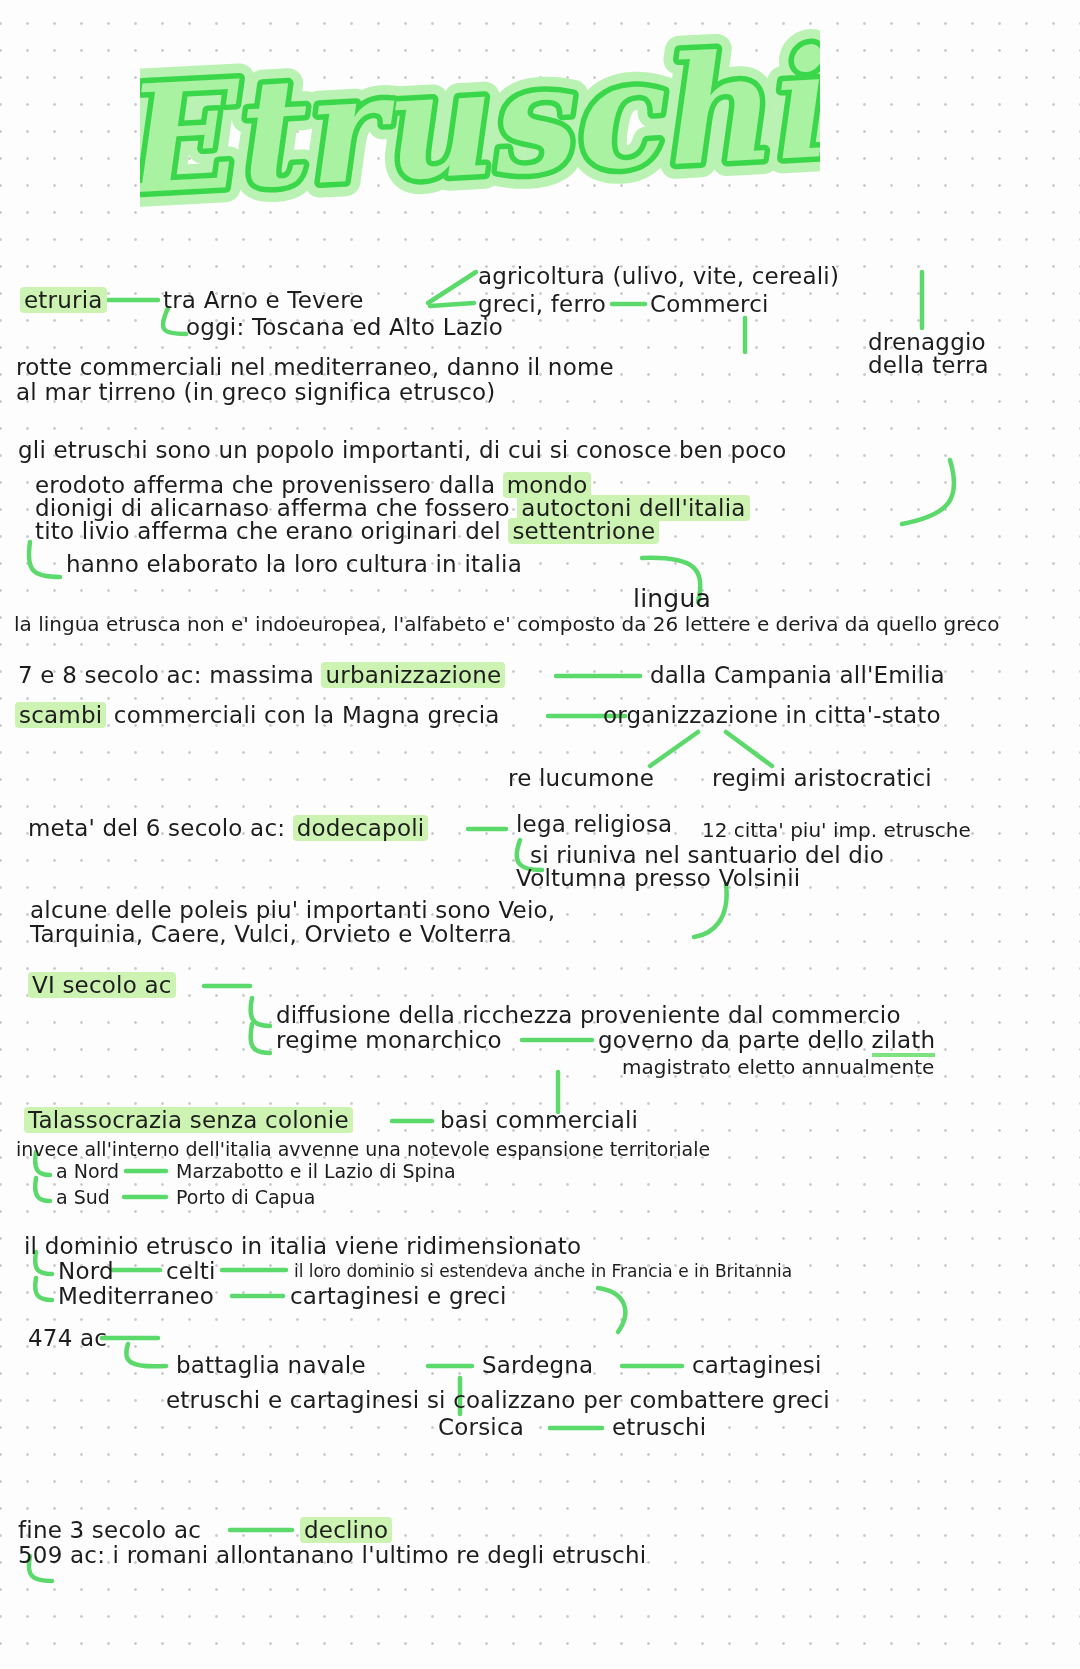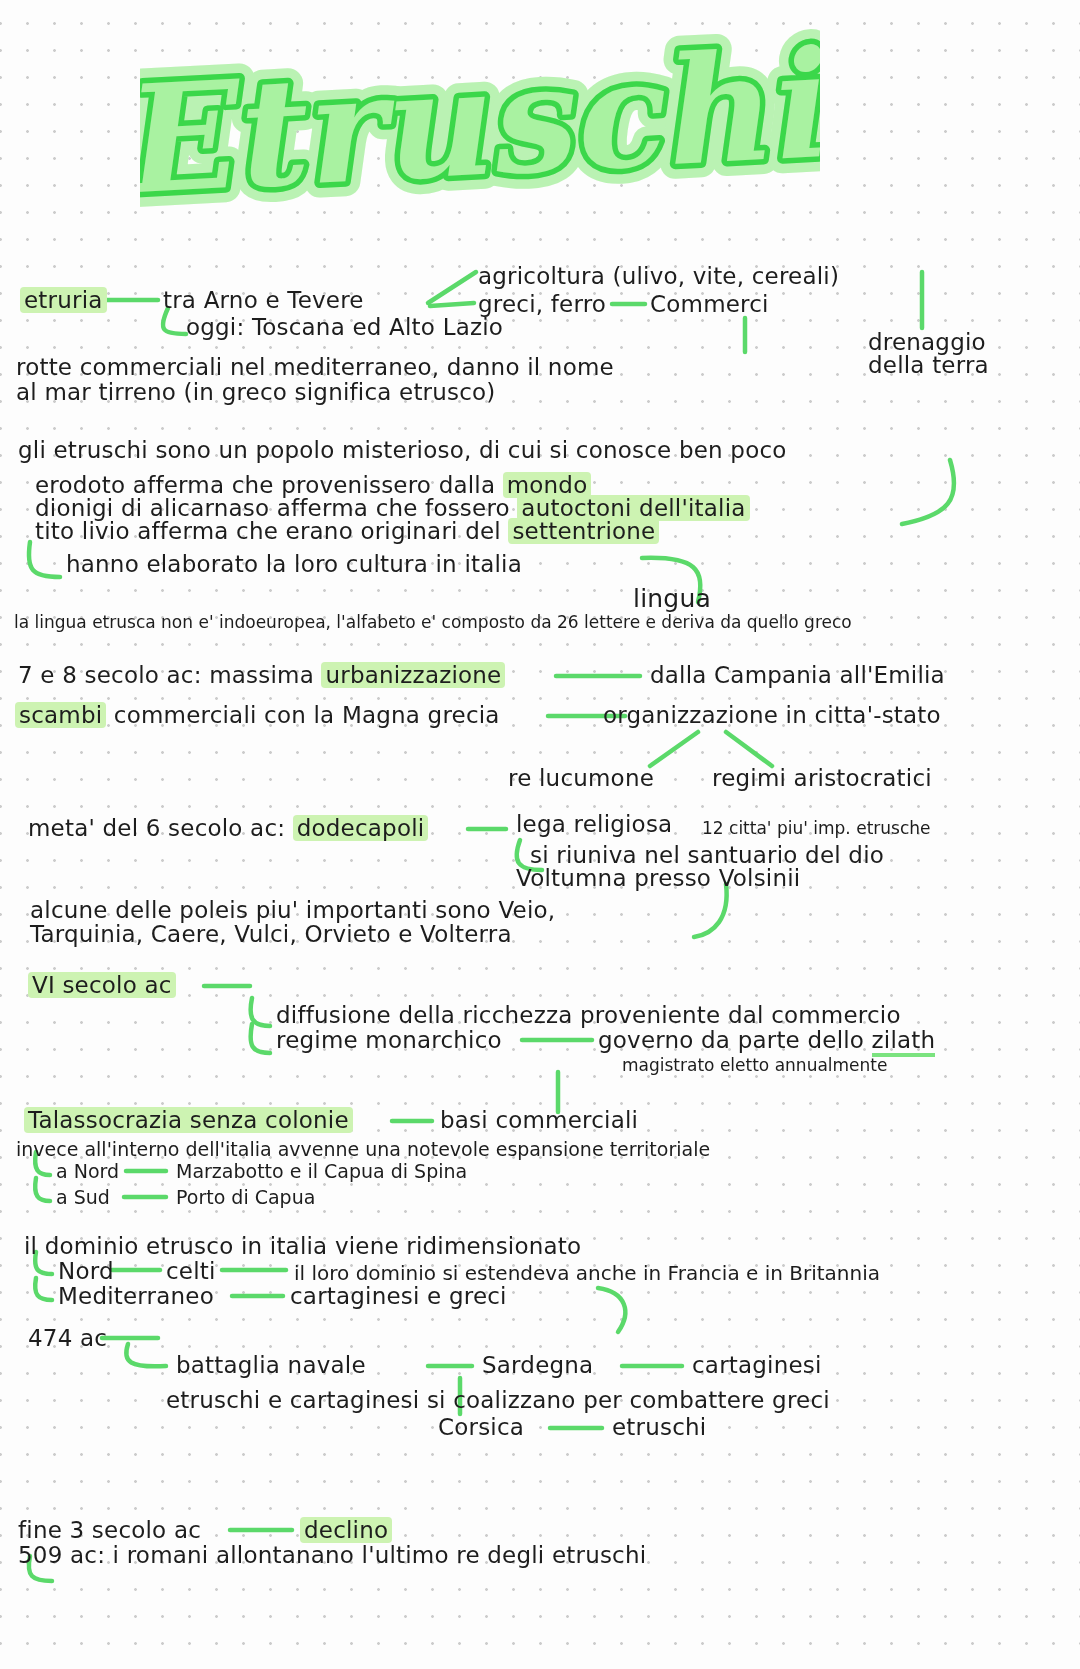--- a/index.html
+++ b/index.html
@@ -5,21 +5,21 @@
   html,body{margin:0;padding:0;background:#ffffff;}
   .page{
     position:relative;width:1080px;height:1669px;overflow:hidden;
     background-color:#fdfdfd;
     background-image:radial-gradient(circle,#cccccc 1.3px,rgba(0,0,0,0) 1.5px);
     background-size:27px 27px;background-position:14px 10px;
     font-family:"DejaVu Sans",sans-serif;color:#1d1d1d;
   }
   .t{position:absolute;font-size:23px;line-height:1.05;letter-spacing:.2px;white-space:nowrap;}
   .m{position:absolute;font-size:19px;line-height:1.05;white-space:nowrap;}
-  .s{position:absolute;font-size:17px;line-height:1.05;white-space:nowrap;}
+  .s{position:absolute;font-size:20px;line-height:1.05;white-space:nowrap;}
   .hl{background:#cdf3b2;border-radius:4px;padding:0 4px;}
   .ul-green{border-bottom:4px solid #7be37f;margin-top:32px;}
   svg.connectors{position:absolute;left:0;top:0;width:1080px;height:1669px;pointer-events:none;}
   svg.connectors path{stroke:#5bd96a;stroke-width:4.5;fill:none;stroke-linecap:round;}
   .title-svg{position:absolute;left:140px;top:14px;width:680px;height:235px;}
 </style>
 </head>
 <body>
 
 <div class="page">
@@ -80,21 +80,21 @@
   <div class="t" style="left:186px;top:315px">oggi: Toscana ed Alto Lazio</div>
   <div class="t" style="left:478px;top:264px">agricoltura (ulivo, vite, cereali)</div>
   <div class="t" style="left:478px;top:292px">greci, ferro</div>
   <div class="t" style="left:650px;top:292px">Commerci</div>
   <div class="t" style="left:868px;top:330px">drenaggio</div>
   <div class="t" style="left:868px;top:353px">della terra</div>
 
   <div class="t" style="left:16px;top:355px">rotte commerciali nel mediterraneo, danno il nome</div>
   <div class="t" style="left:16px;top:380px">al mar tirreno (in greco significa etrusco)</div>
 
-  <div class="t" style="left:18px;top:438px">gli etruschi sono un popolo misterioso, di cui si conosce ben poco</div>
+  <div class="t" style="left:18px;top:438px">gli etruschi sono un popolo importanti, di cui si conosce ben poco</div>
   <div class="t" style="left:35px;top:473px"><span>erodoto afferma che provenissero dalla </span><span class="hl">mondo</span></div>
   <div class="t" style="left:35px;top:496px"><span>dionigi di alicarnaso afferma che fossero </span><span class="hl">autoctoni dell'italia</span></div>
   <div class="t" style="left:35px;top:519px"><span>tito livio afferma che erano originari del </span><span class="hl">settentrione</span></div>
   <div class="t" style="left:66px;top:552px">hanno elaborato la loro cultura in italia</div>
 
   <div class="t" style="left:633px;top:586px;font-size:25px">lingua</div>
   <div class="s" style="left:14px;top:614px">la lingua etrusca non e' indoeuropea, l'alfabeto e' composto da 26 lettere e deriva da quello greco</div>
 
   <div class="t" style="left:18px;top:663px"><span>7 e 8 secolo ac: massima </span><span class="hl">urbanizzazione</span></div>
   <div class="t" style="left:650px;top:663px">dalla Campania all'Emilia</div>
@@ -114,28 +114,28 @@
   <div class="t" style="left:28px;top:973px"><span class="hl">VI secolo ac</span></div>
   <div class="t" style="left:276px;top:1003px">diffusione della ricchezza proveniente dal commercio</div>
   <div class="t" style="left:276px;top:1028px">regime monarchico</div>
   <div class="t" style="left:598px;top:1028px"><span>governo da parte dello </span><span class="ul-green">zilath</span></div>
   <div class="s" style="left:622px;top:1057px">magistrato eletto annualmente</div>
 
   <div class="t" style="left:24px;top:1108px"><span class="hl">Talassocrazia senza colonie</span></div>
   <div class="t" style="left:440px;top:1108px">basi commerciali</div>
   <div class="m" style="left:16px;top:1140px">invece all'interno dell'italia avvenne una notevole espansione territoriale</div>
   <div class="m" style="left:56px;top:1162px">a Nord</div>
-  <div class="m" style="left:176px;top:1162px">Marzabotto e il Capua di Spina</div>
+  <div class="m" style="left:176px;top:1162px">Marzabotto e il Lazio di Spina</div>
   <div class="m" style="left:56px;top:1188px">a Sud</div>
   <div class="m" style="left:176px;top:1188px">Porto di Capua</div>
 
   <div class="t" style="left:24px;top:1234px">il dominio etrusco in italia viene ridimensionato</div>
   <div class="t" style="left:58px;top:1259px">Nord</div>
   <div class="t" style="left:166px;top:1259px">celti</div>
-  <div class="s" style="left:294px;top:1263px;font-size:20px">il loro dominio si estendeva anche in Francia e in Britannia</div>
+  <div class="s" style="left:294px;top:1263px;font-size:17px">il loro dominio si estendeva anche in Francia e in Britannia</div>
   <div class="t" style="left:58px;top:1284px">Mediterraneo</div>
   <div class="t" style="left:290px;top:1284px">cartaginesi e greci</div>
 
   <div class="t" style="left:28px;top:1326px">474 ac</div>
   <div class="t" style="left:166px;top:1388px">etruschi e cartaginesi si coalizzano per combattere greci</div>
   <div class="t" style="left:176px;top:1353px">battaglia navale</div>
   <div class="t" style="left:482px;top:1353px">Sardegna</div>
   <div class="t" style="left:692px;top:1353px">cartaginesi</div>
   <div class="t" style="left:438px;top:1415px">Corsica</div>
   <div class="t" style="left:612px;top:1415px">etruschi</div>

